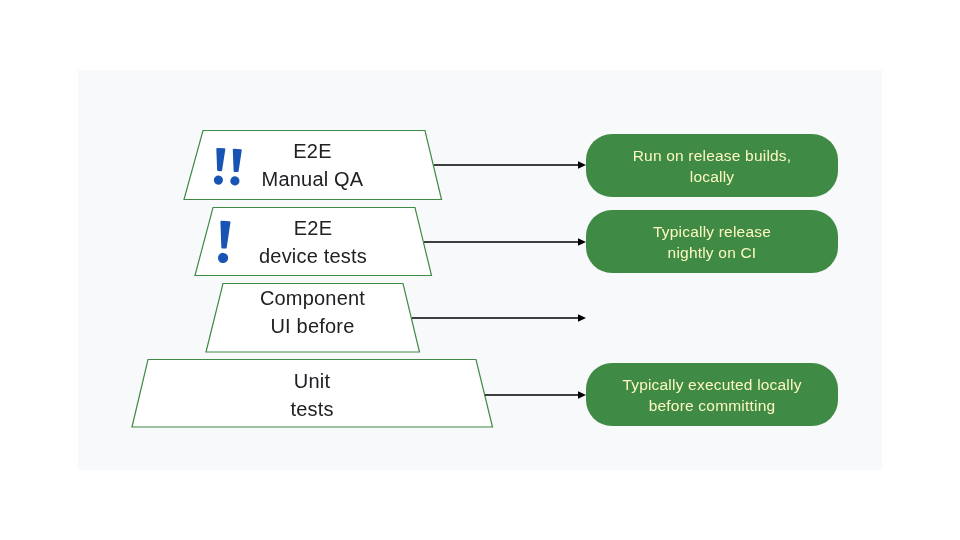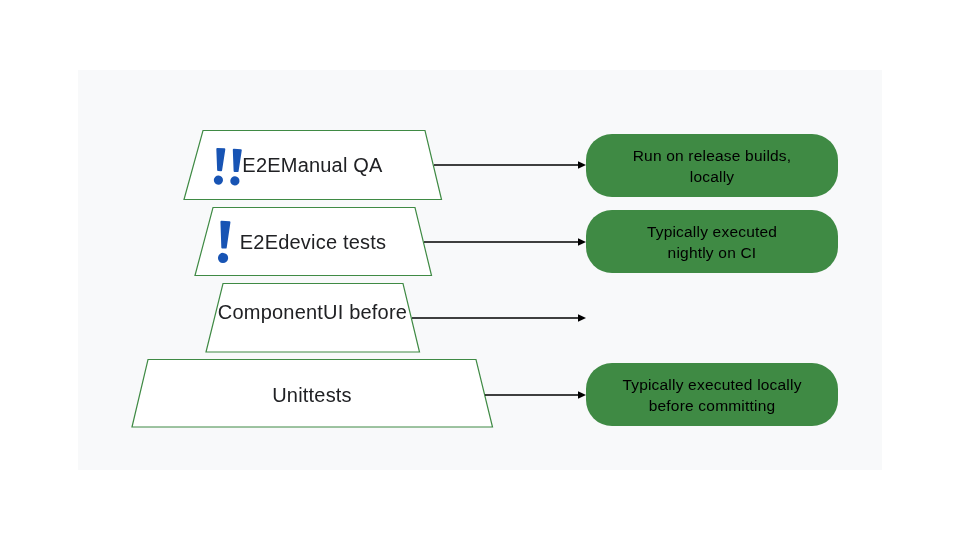--- a/index.html
+++ b/index.html
@@ -22,42 +22,42 @@
   .diagram-svg {
     position: absolute;
     left: 0;
     top: 0;
     width: 804px;
     height: 400px;
   }
   .level-label {
     position: absolute;
     display: flex;
-    flex-direction: row;
+    flex-direction: column;
     align-items: center;
     justify-content: center;
     text-align: center;
     color: #202124;
     font-size: 20px;
     line-height: 28px;
     letter-spacing: 0.2px;
   }
   .note-box {
     position: absolute;
     left: 508px;
     width: 252px;
     height: 63px;
     background: #3F8A44;
     border-radius: 26px;
     display: flex;
     flex-direction: column;
     align-items: center;
     justify-content: center;
     text-align: center;
-    color: #000000;
+    color: #fef9c3;
     font-size: 15.5px;
     line-height: 21px;
     font-weight: 500;
     letter-spacing: 0.2px;
   }
   .trap { fill: #FFFFFF; stroke: #3F8A44; stroke-width: 1.2; }
   .arrow-line { stroke: #000000; stroke-width: 1.5; }
   .arrow-head { fill: #000000; }
   .excl { fill: #1854B4; stroke: #1854B4; stroke-width: 2; stroke-linejoin: round; }
   .excl-dot { fill: #1854B4; }
@@ -120,21 +120,21 @@
     <div class="level-label" style="left:54px; top:289px; width:360px; height:72px;">
       <span>Unit</span>
       <span>tests</span>
     </div>
 
     <div class="note-box" style="top:64px;">
       <span>Run on release builds,</span>
       <span>locally</span>
     </div>
     <div class="note-box" style="top:140px;">
-      <span>Typically executed</span>
+      <span>Typically release</span>
       <span>nightly on CI</span>
     </div>
     <div class="note-box" style="top:293px;">
       <span>Typically executed locally</span>
       <span>before committing</span>
     </div>
 
   </div>
 </div>
 

